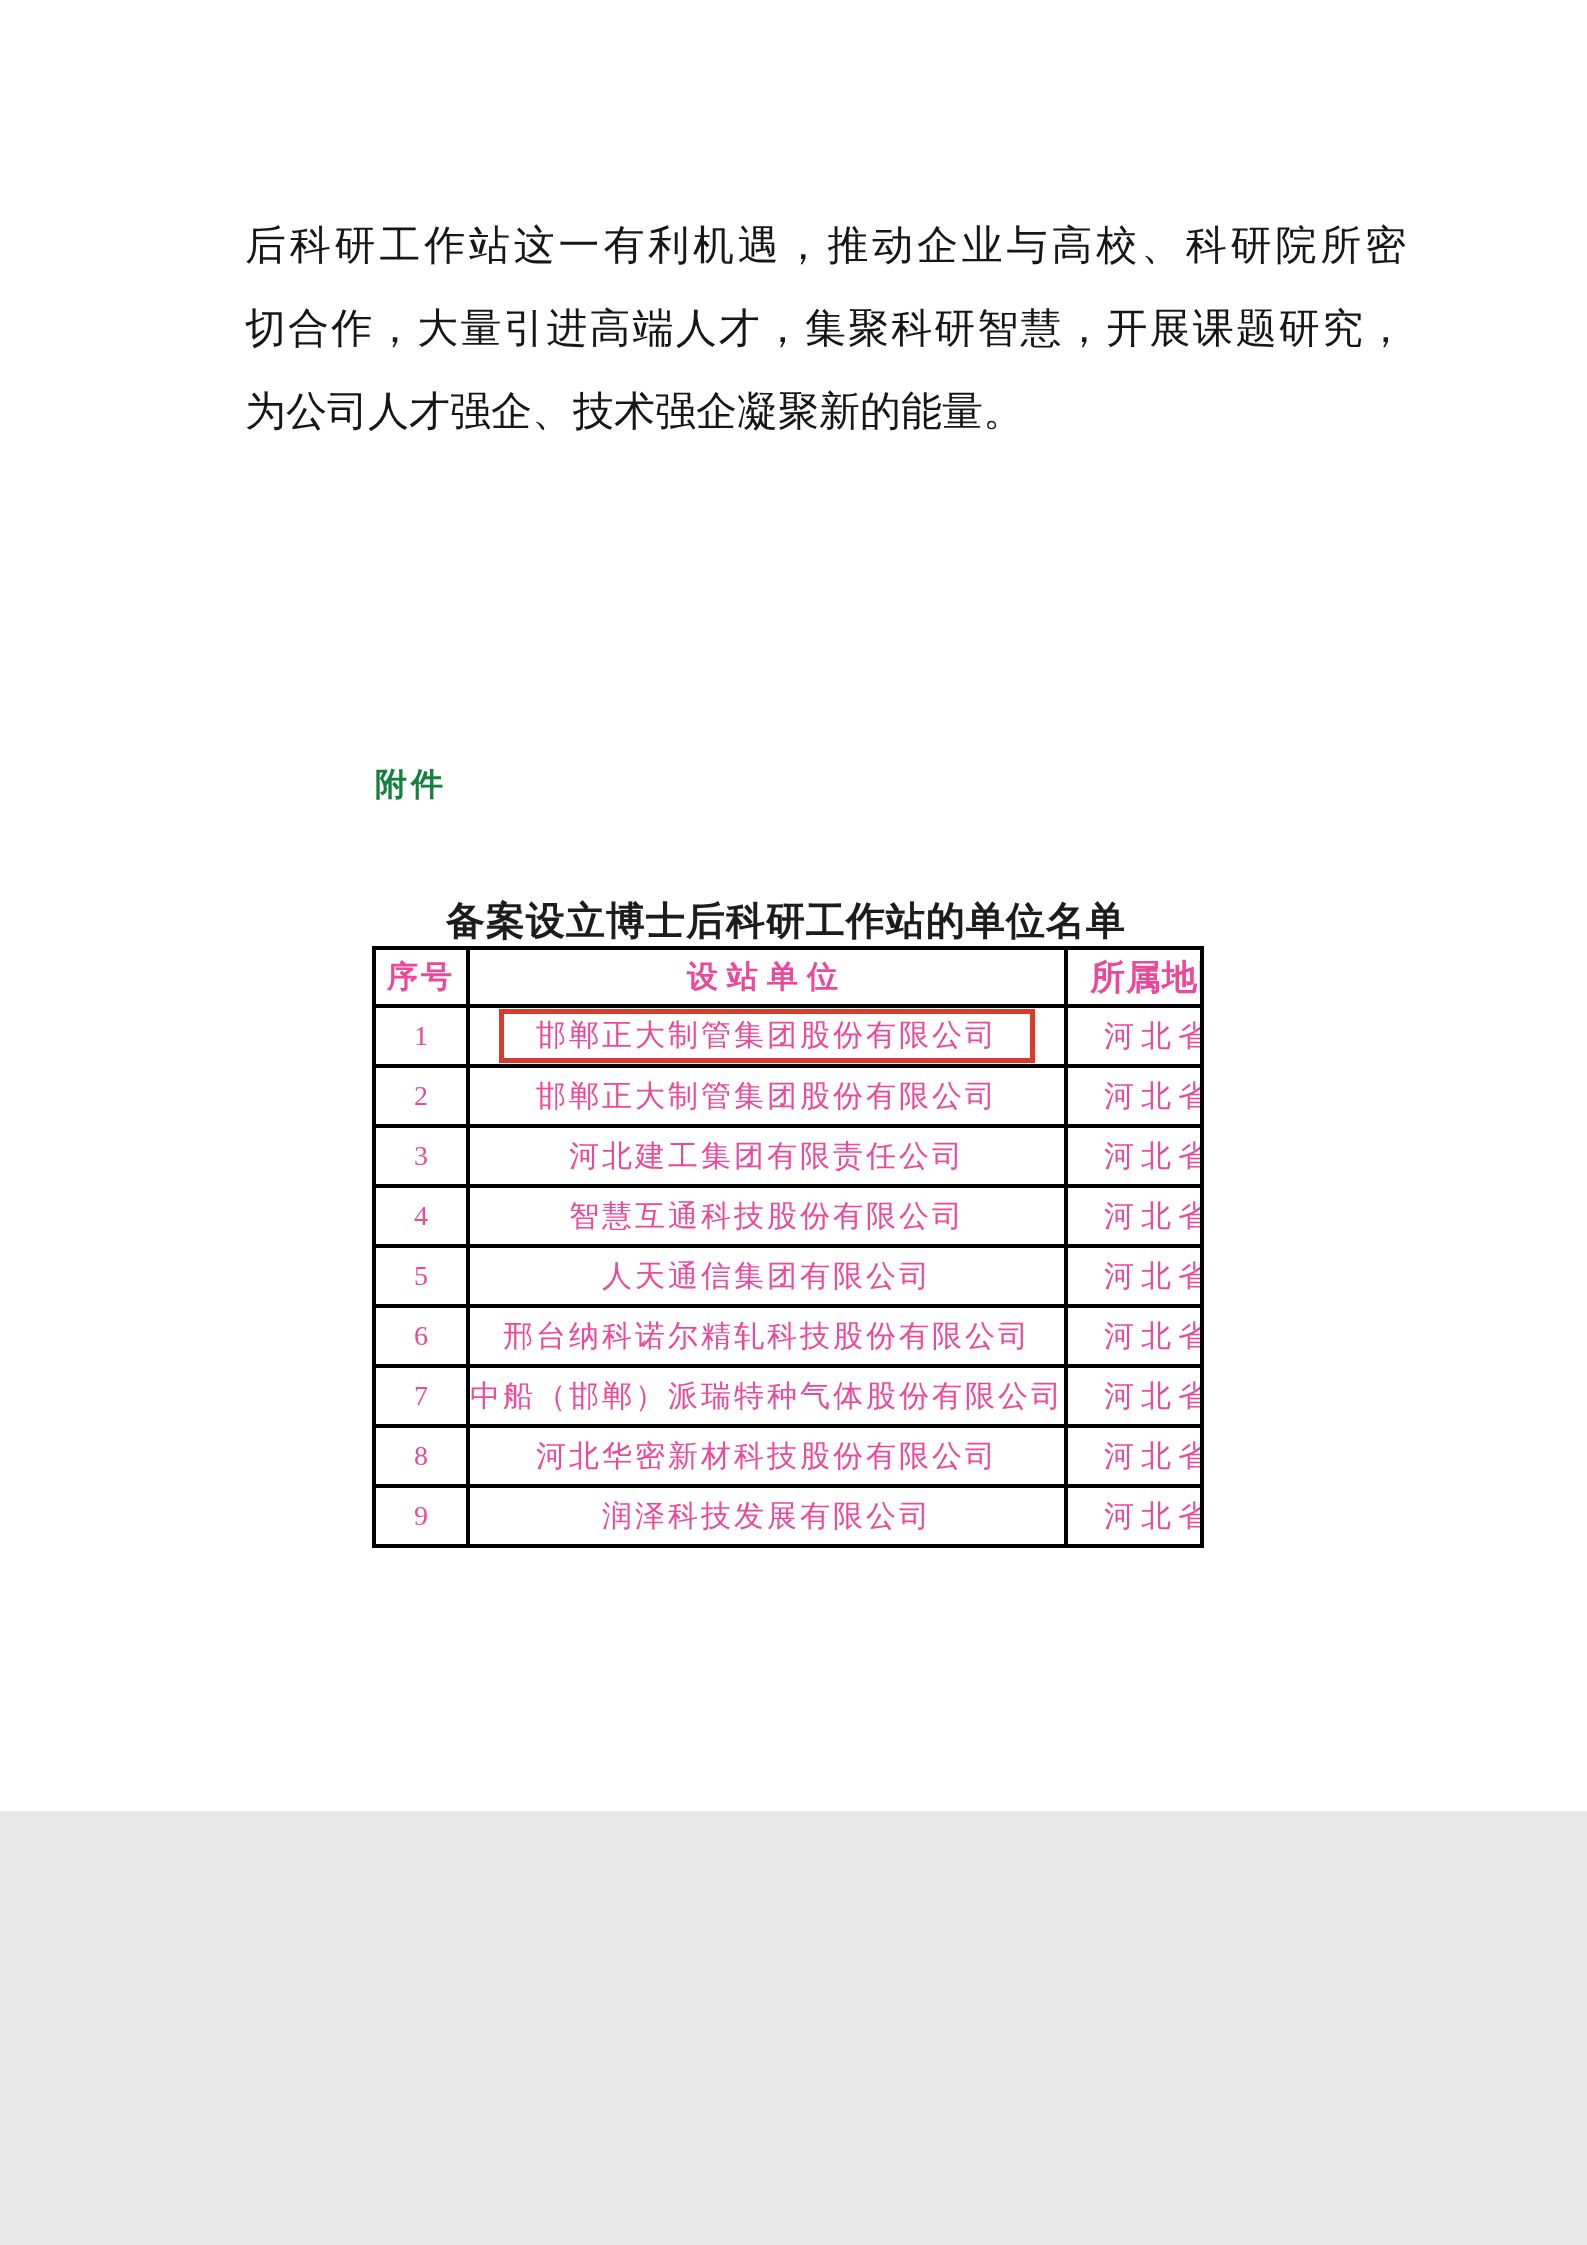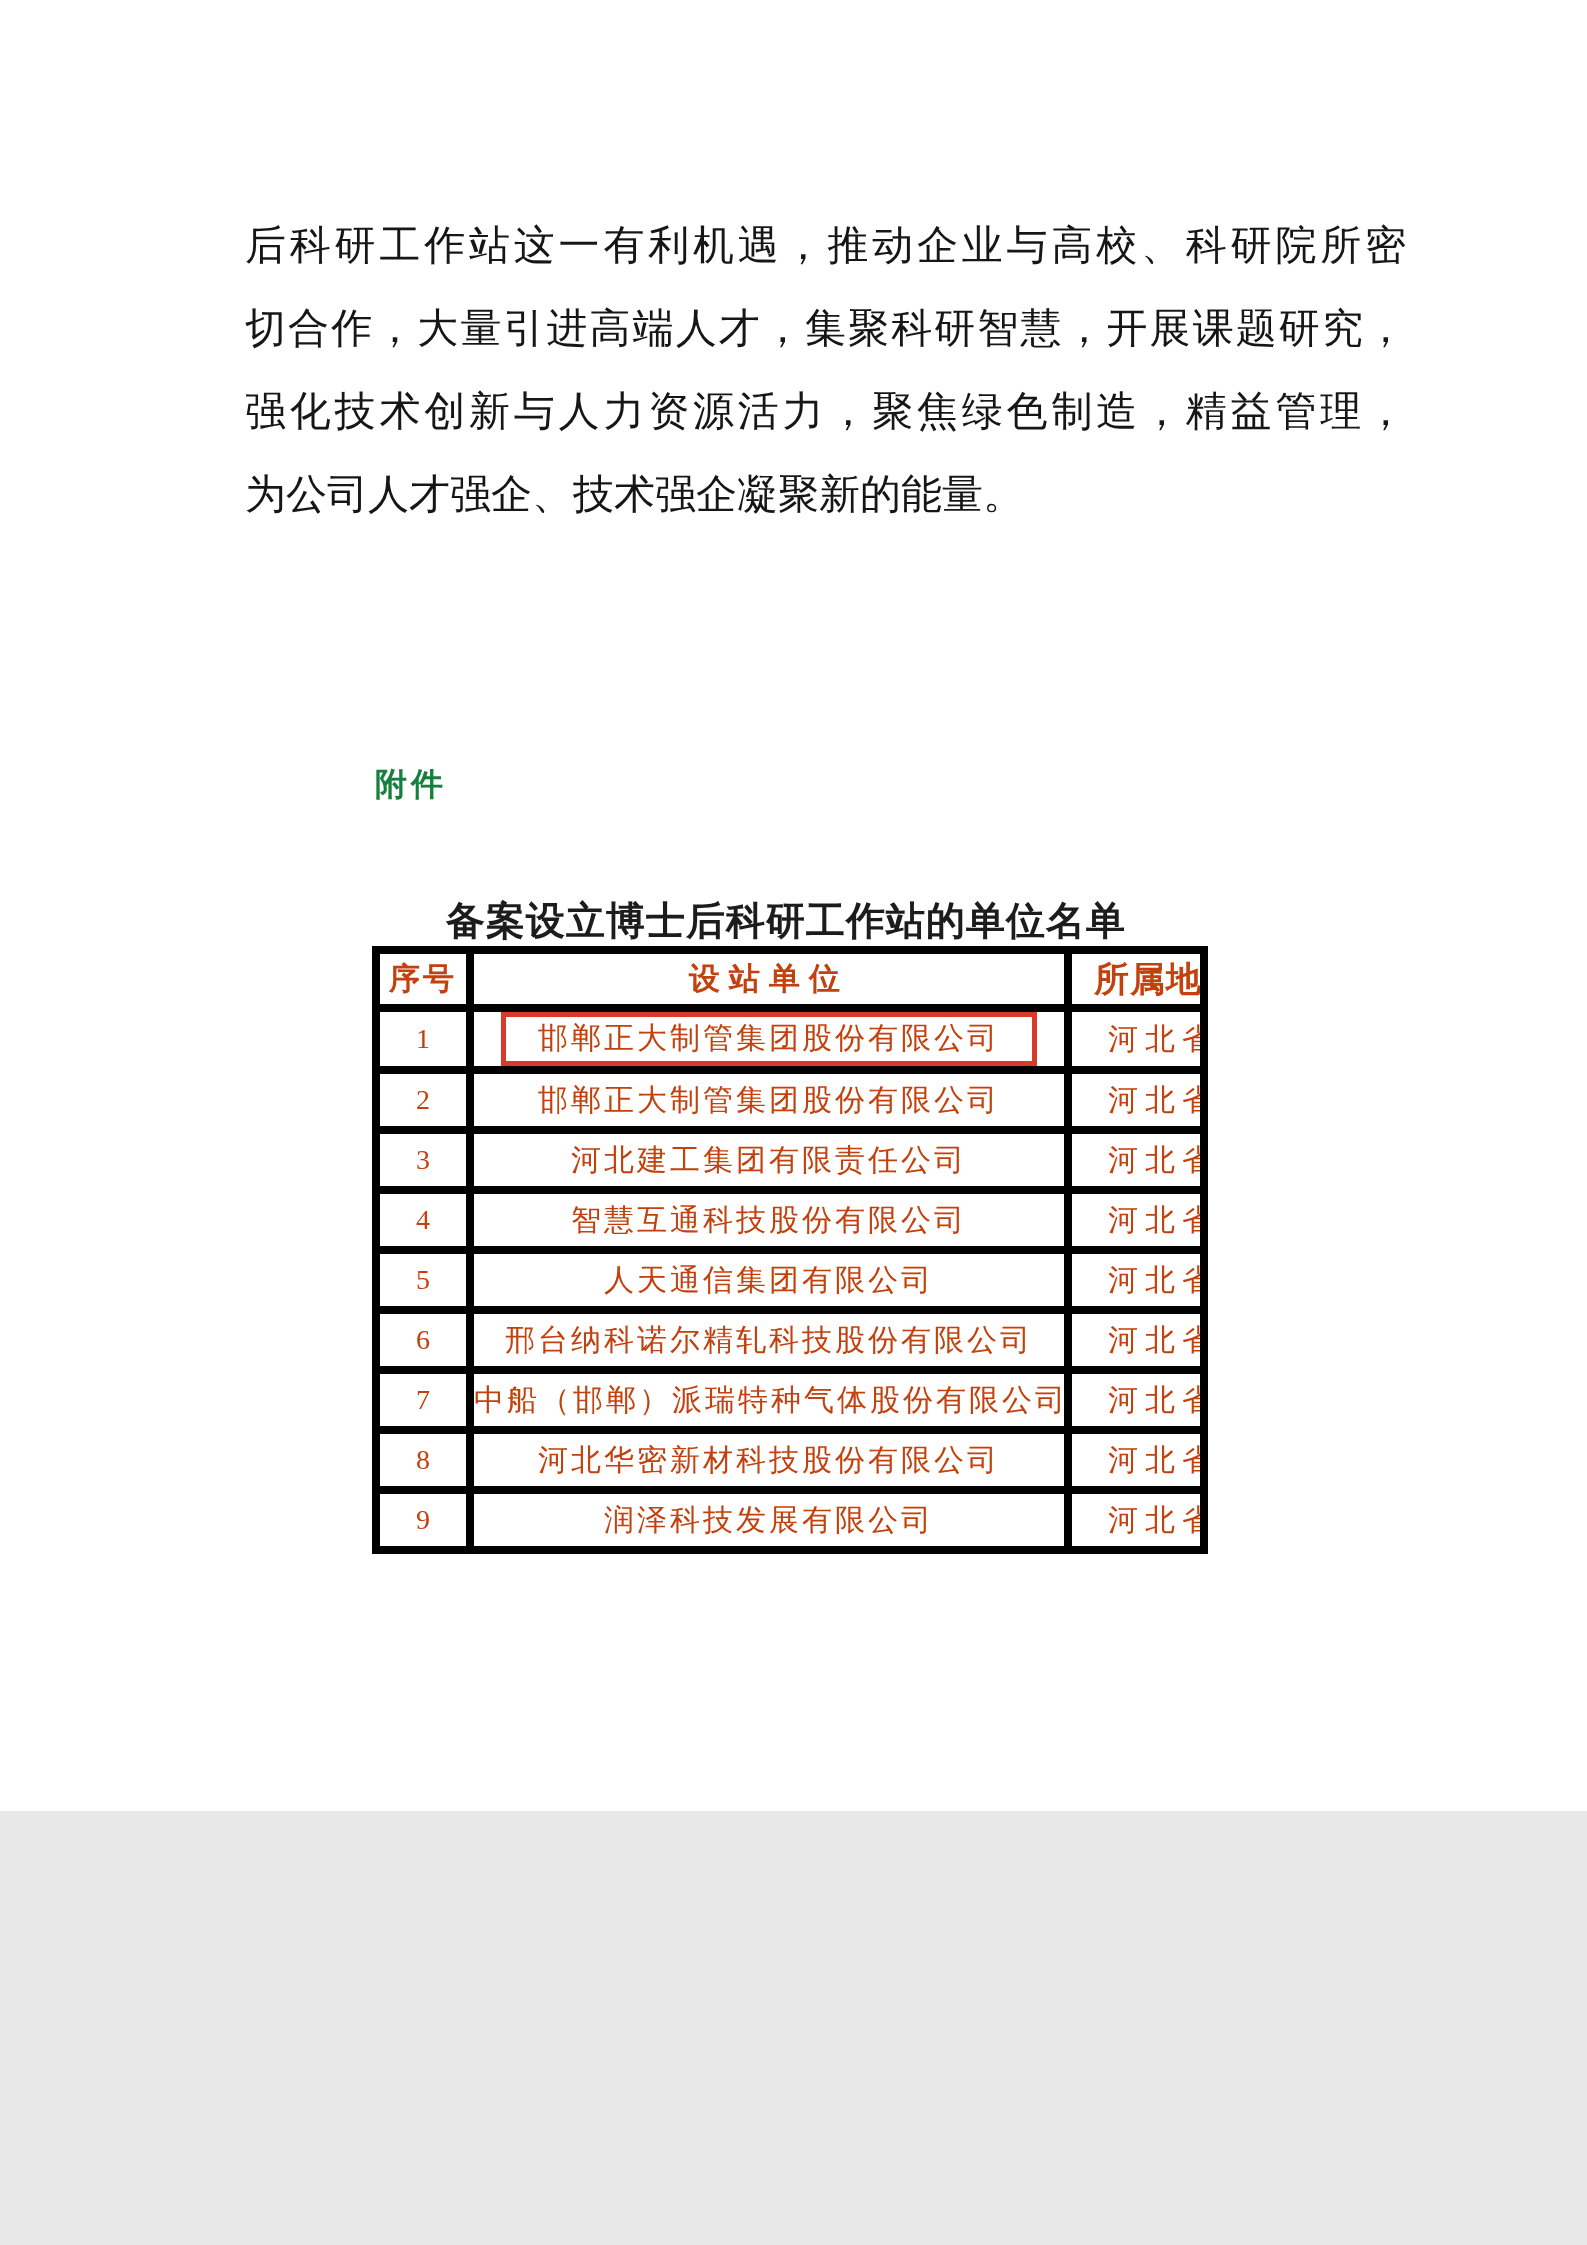--- a/index.html
+++ b/index.html
@@ -61,24 +61,24 @@
     left: 372px;
     top: 946px;
     width: 828px;
   }
   table.units {
     width: 828px;
     border-collapse: collapse;
     table-layout: fixed;
   }
   table.units th, table.units td {
-    border: 8px solid #000000;
+    border: 4px solid #000000;
     text-align: center;
     vertical-align: middle;
-    color: #c2410c;
+    color: #ec4899;
     overflow: hidden;
     white-space: nowrap;
   }
   table.units thead tr { height: 58px; }
   table.units tbody tr { height: 60px; }
   th.h-no   { font-size: 31px; font-weight: 700; letter-spacing: 3px; }
   th.h-unit { font-size: 31px; font-weight: 700; letter-spacing: 9px; }
   th.h-region { font-size: 35px; font-weight: 700; letter-spacing: 1px; padding-left: 22px; }
   td.c-no   { font-size: 28px; }
   td.c-unit { font-size: 30px; letter-spacing: 3px; }
@@ -102,21 +102,20 @@
   }
 </style>
 </head>
 <body>
 
 <div class="page">
 
   <div class="body-text">
     <div class="body-line">后科研工作站这一有利机遇，推动企业与高校、科研院所密</div>
     <div class="body-line">切合作，大量引进高端人才，集聚科研智慧，开展课题研究，</div>
-    <div class="body-line">强化技术创新与人力资源活力，聚焦绿色制造，精益管理，</div>
     <div class="body-line last">为公司人才强企、技术强企凝聚新的能量。</div>
   </div>
 
   <div class="attachment-label">附件</div>
 
   <div class="table-title">备案设立博士后科研工作站的单位名单</div>
 
   <div class="units-table-wrap">
     <table class="units">
       <colgroup>

